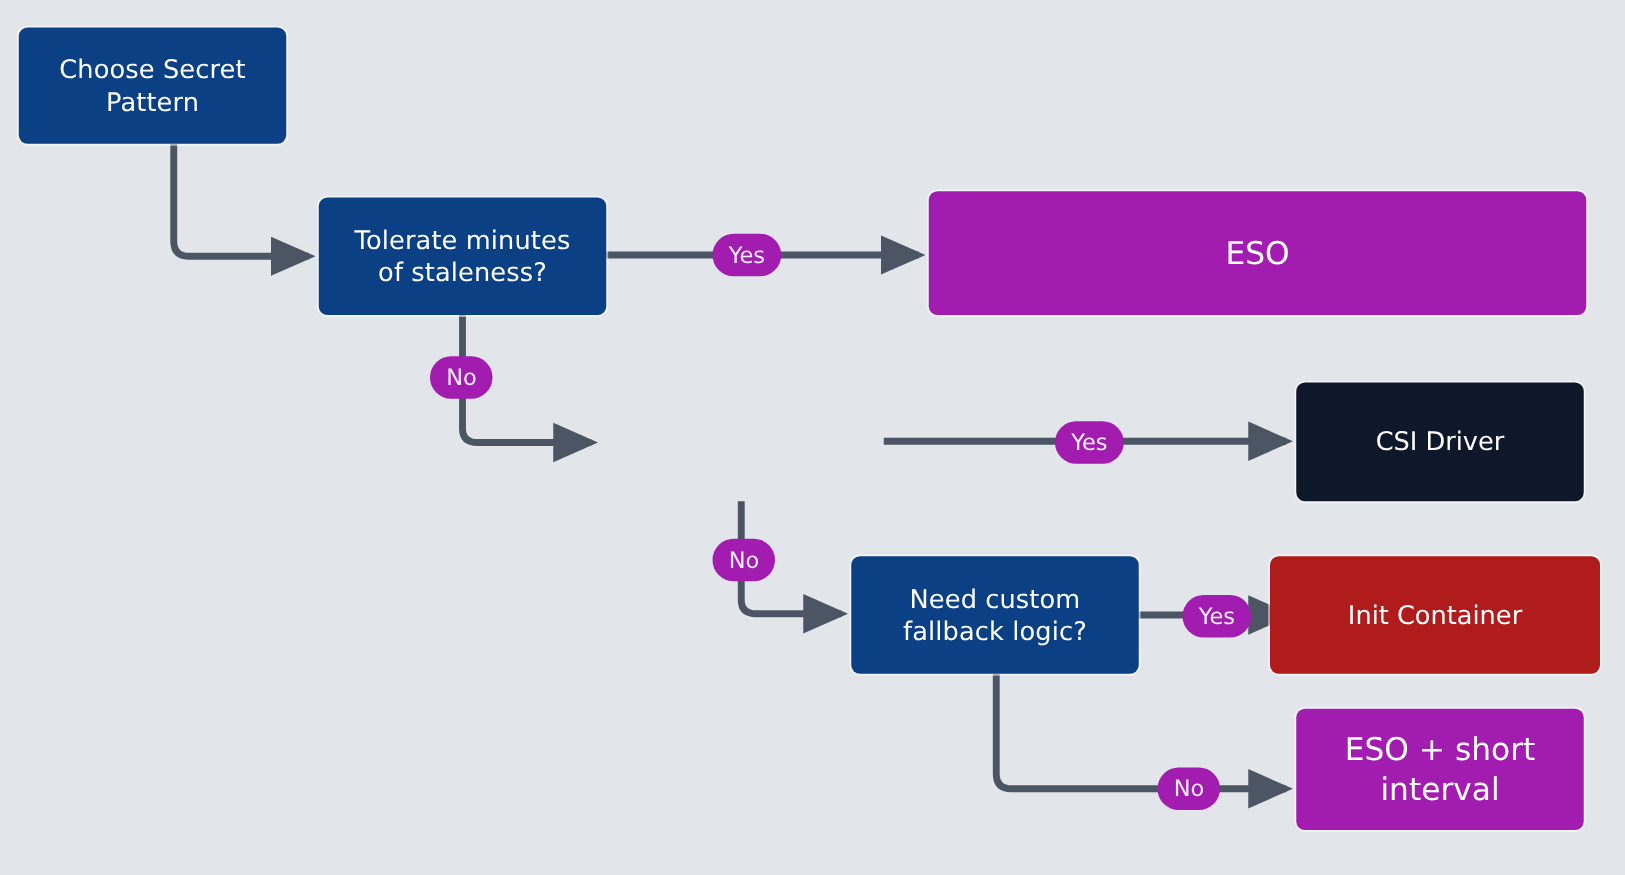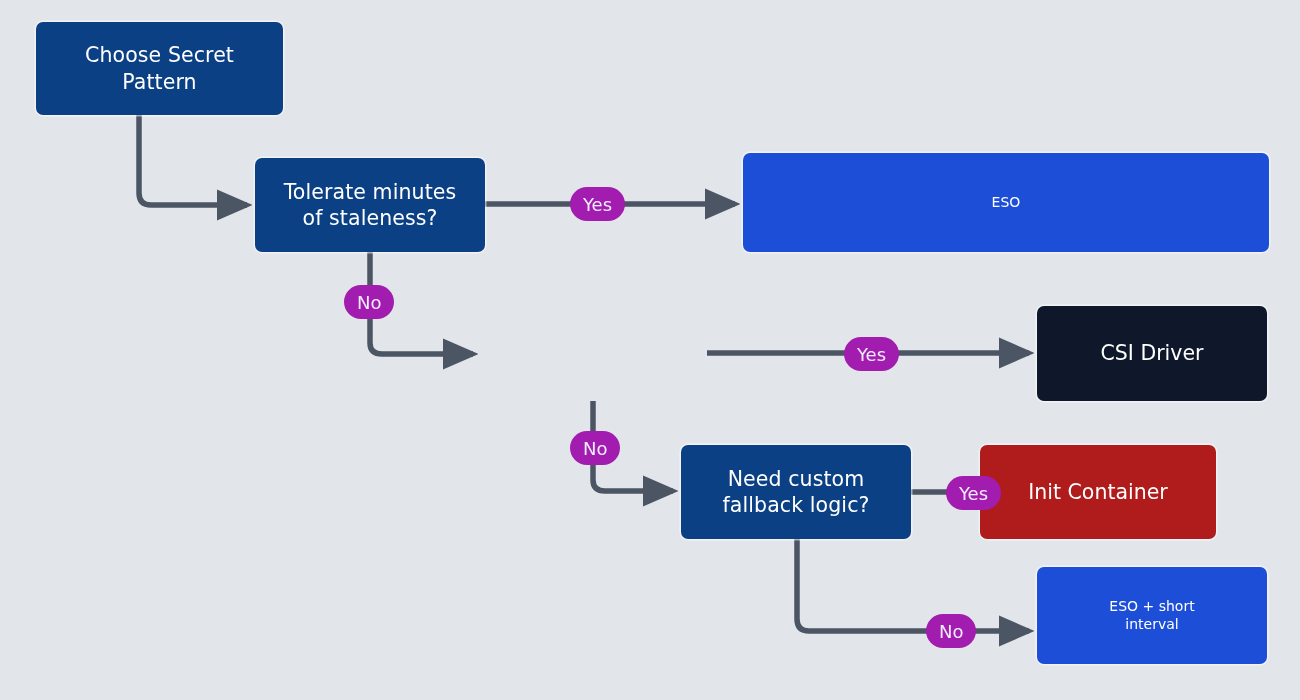--- a/index.html
+++ b/index.html
@@ -35,22 +35,22 @@
     padding: 4px 10px;
     box-shadow: 0 0 0 1.5px rgba(255,255,255,0.55);
     white-space: pre-line;
   }
   .node.decision, .node.start {
     background: #0c4084;
     font-size: 20.5px;
     letter-spacing: 0.1px;
   }
   .node.green {
-    background: #1d4ed8;
-    font-size: 14px;
+    background: #a21caf;
+    font-size: 25px;
   }
   .node.blue {
     background: #0f172a;
     font-size: 20.5px;
   }
   .node.red {
     background: #b01c1c;
     font-size: 20.5px;
   }
   .edge-label {
@@ -90,35 +90,35 @@
       <path d="M 707 353 L 1029 353" marker-end="url(#arrow)"></path>
 
       <path d="M 593 401 L 593 480 Q 593 491 605 491 L 673 491" marker-end="url(#arrow)"></path>
 
       <path d="M 911 492 L 1029 492" marker-end="url(#arrow)"></path>
 
       <path d="M 797 539 L 797 619 Q 797 631 809 631 L 1029 631" marker-end="url(#arrow)"></path>
     </g>
   </svg>
 
-  <div class="node start" style="left:36px;top:22px;width:247px;height:93px;">Choose Secret
+  <div class="node start" style="left:15px;top:22px;width:214px;height:93px;">Choose Secret
 Pattern</div>
 
   <div class="node decision" style="left:255px;top:158px;width:230px;height:94px;">Tolerate minutes
 of staleness?</div>
 
   <div class="node green" style="left:743px;top:153px;width:526px;height:99px;">ESO</div>
 
 
   <div class="node blue" style="left:1037px;top:306px;width:230px;height:95px;">CSI Driver</div>
 
   <div class="node decision" style="left:681px;top:445px;width:230px;height:94px;">Need custom
 fallback logic?</div>
 
-  <div class="node red" style="left:980px;top:445px;width:236px;height:94px;">Init Container</div>
+  <div class="node red" style="left:1016px;top:445px;width:264px;height:94px;">Init Container</div>
 
   <div class="node green" style="left:1037px;top:567px;width:230px;height:97px;">ESO + short
 interval</div>
 
   <div class="edge-label" style="left:570px;top:187px;">Yes</div>
 
   <div class="edge-label" style="left:344px;top:285px;">No</div>
 
   <div class="edge-label" style="left:844px;top:337px;">Yes</div>
 

